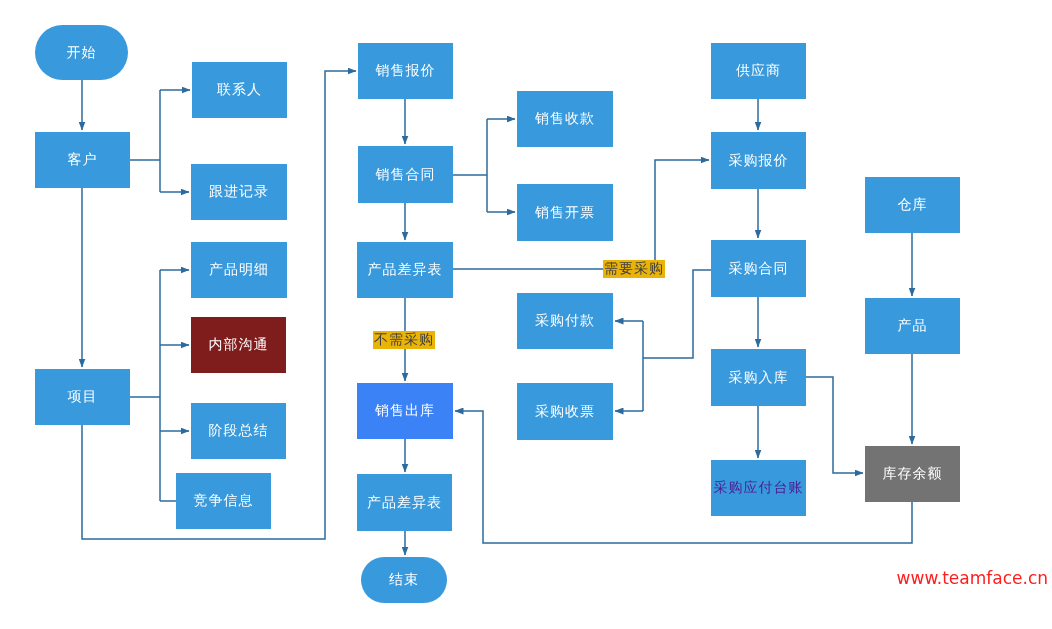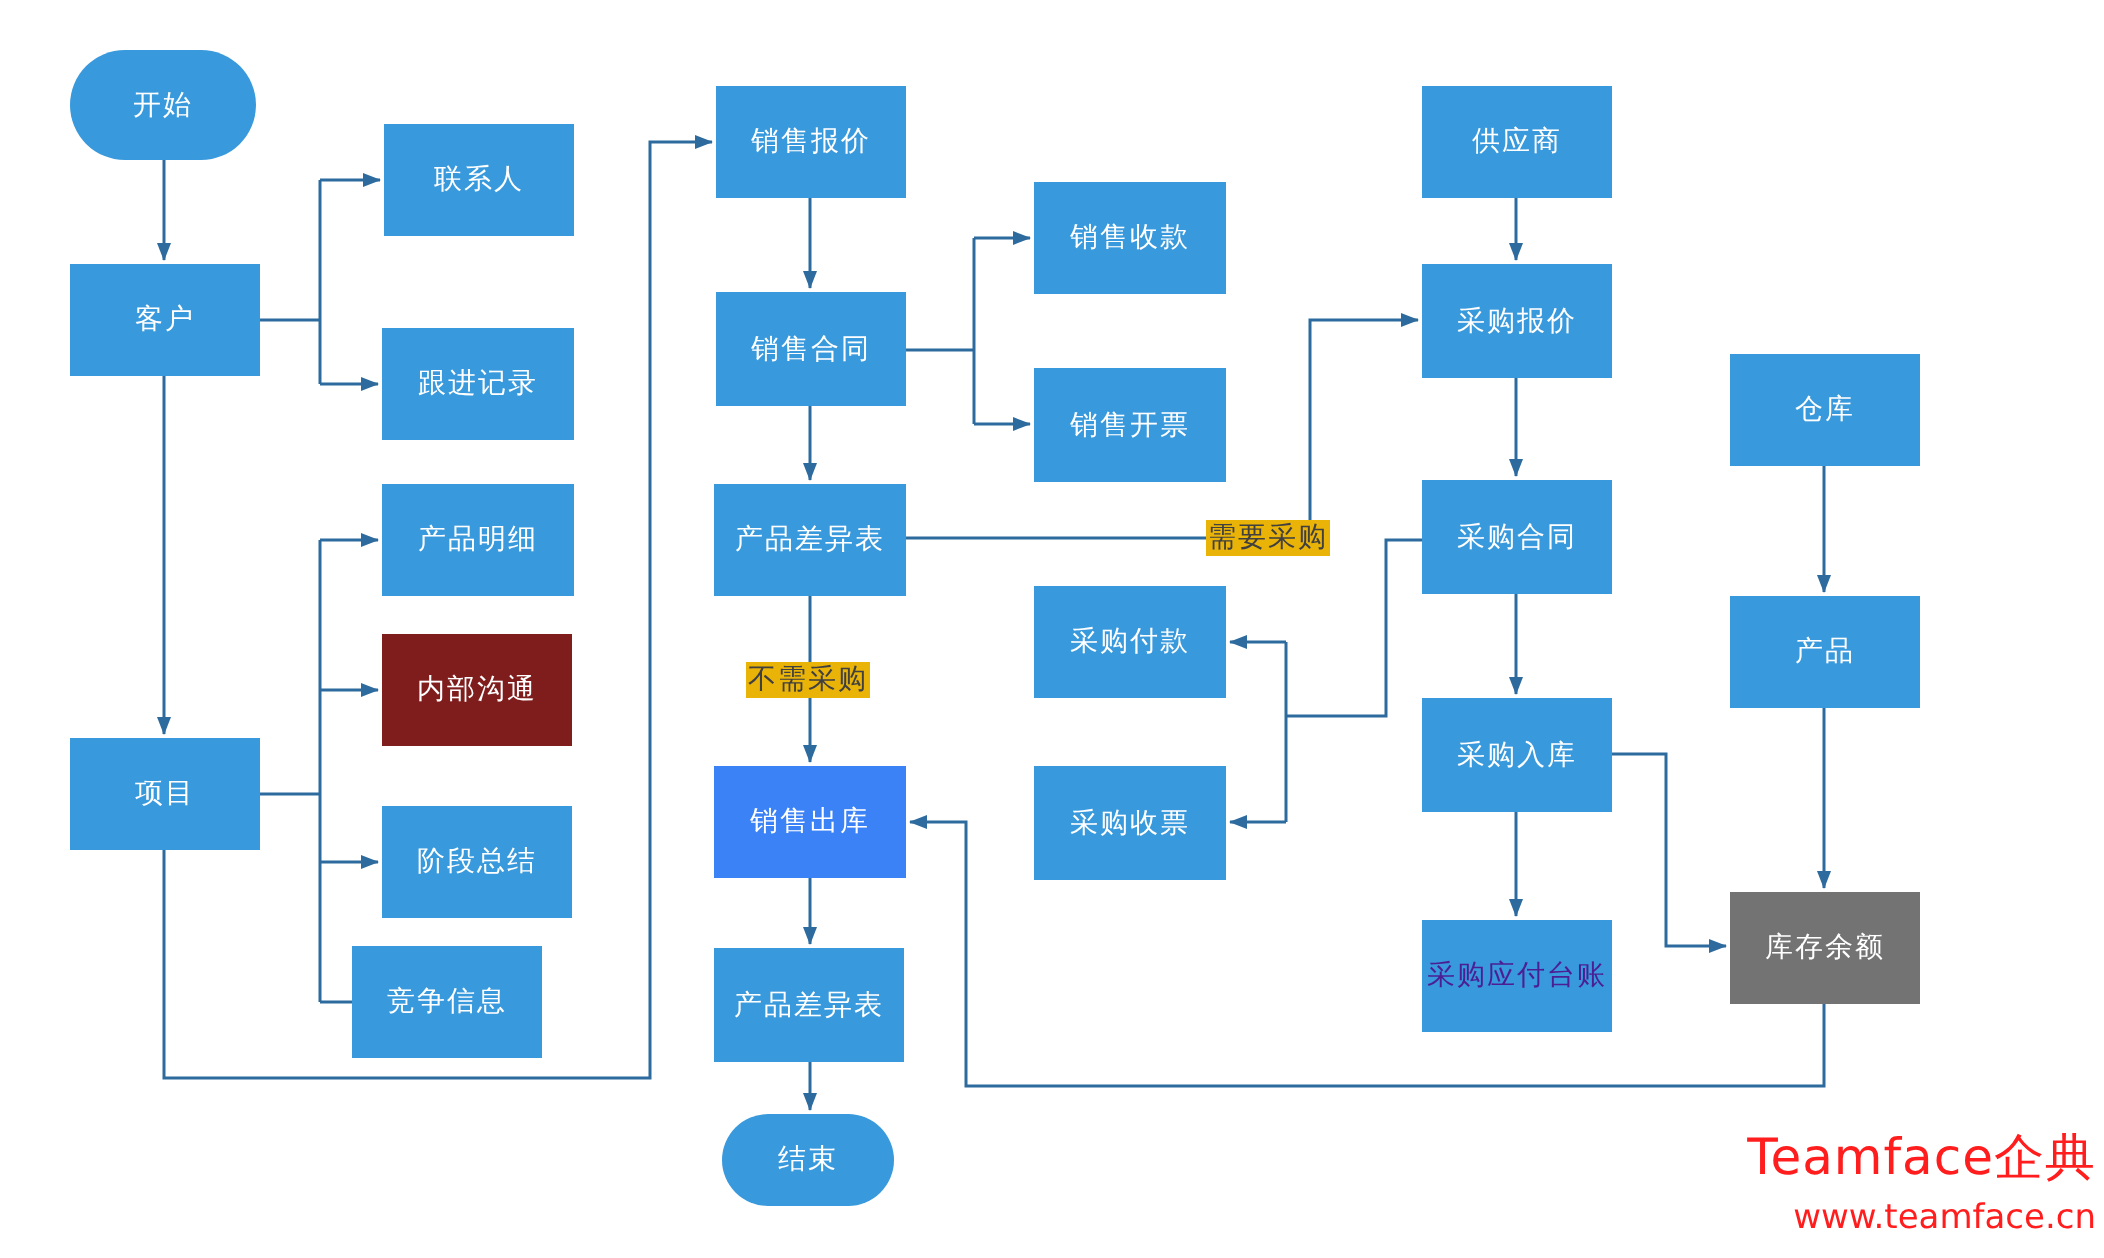--- a/index.html
+++ b/index.html
@@ -175,16 +175,15 @@
       <div class="node" style="left: 865px; top: 446px; width: 95px; height: 56px; background: #737373; color: rgb(255, 255, 255); text-align: center;">
         <span>库存余额</span>
       </div>
     </div>
   <div>
       <div class="edge-label" style="left: 634px; top: 269px; color: rgb(64, 64, 64);">需要采购</div>
       <div class="edge-label" style="left: 404px; top: 340px; color: rgb(64, 64, 64);">不需采购</div>
     </div>
 
   <div class="brand">
-    <div class="brand-title" style="color: rgb(255, 29, 29);">Teamface企典</div>
     <div class="brand-url" style="color: rgb(255, 29, 29);">www.teamface.cn</div>
   </div>
 </div>
 
 </body></html>

